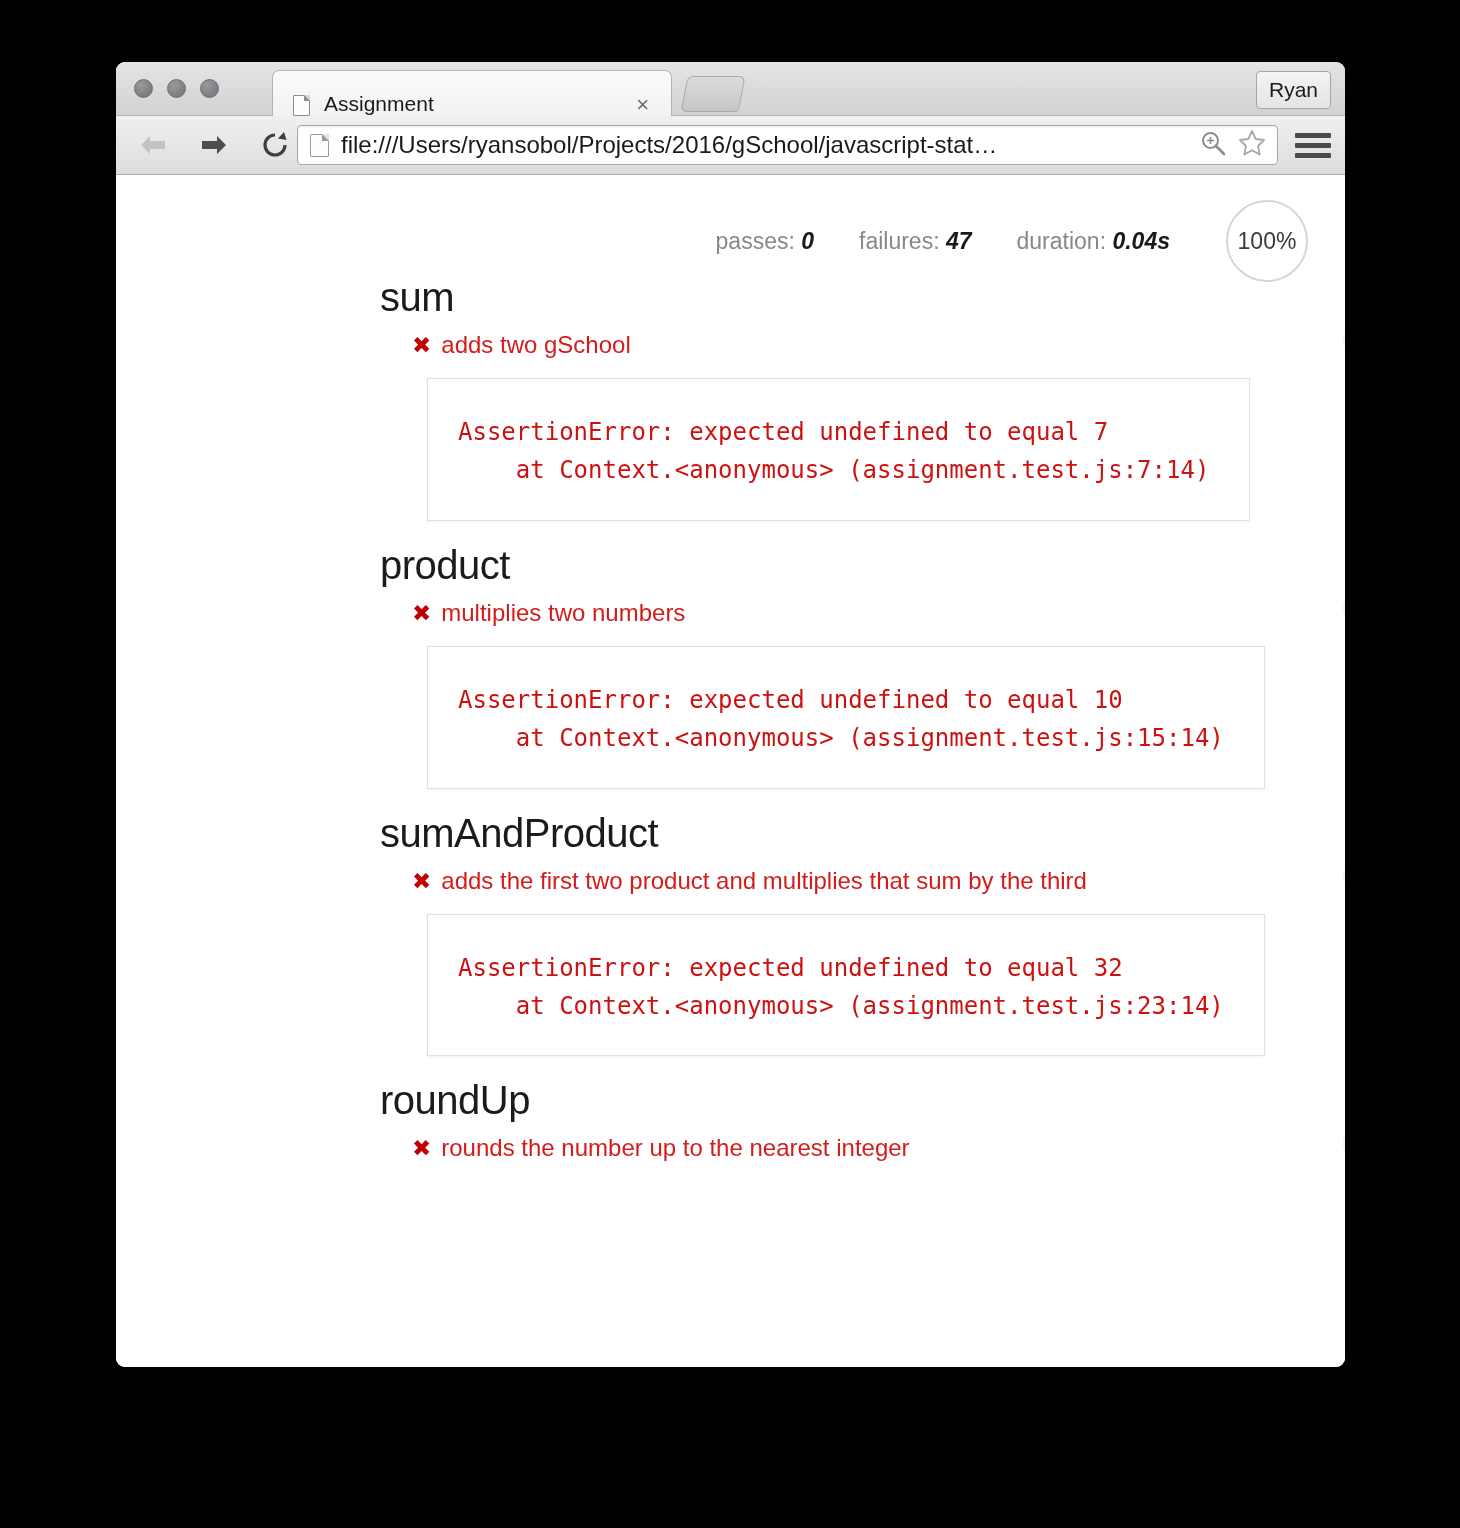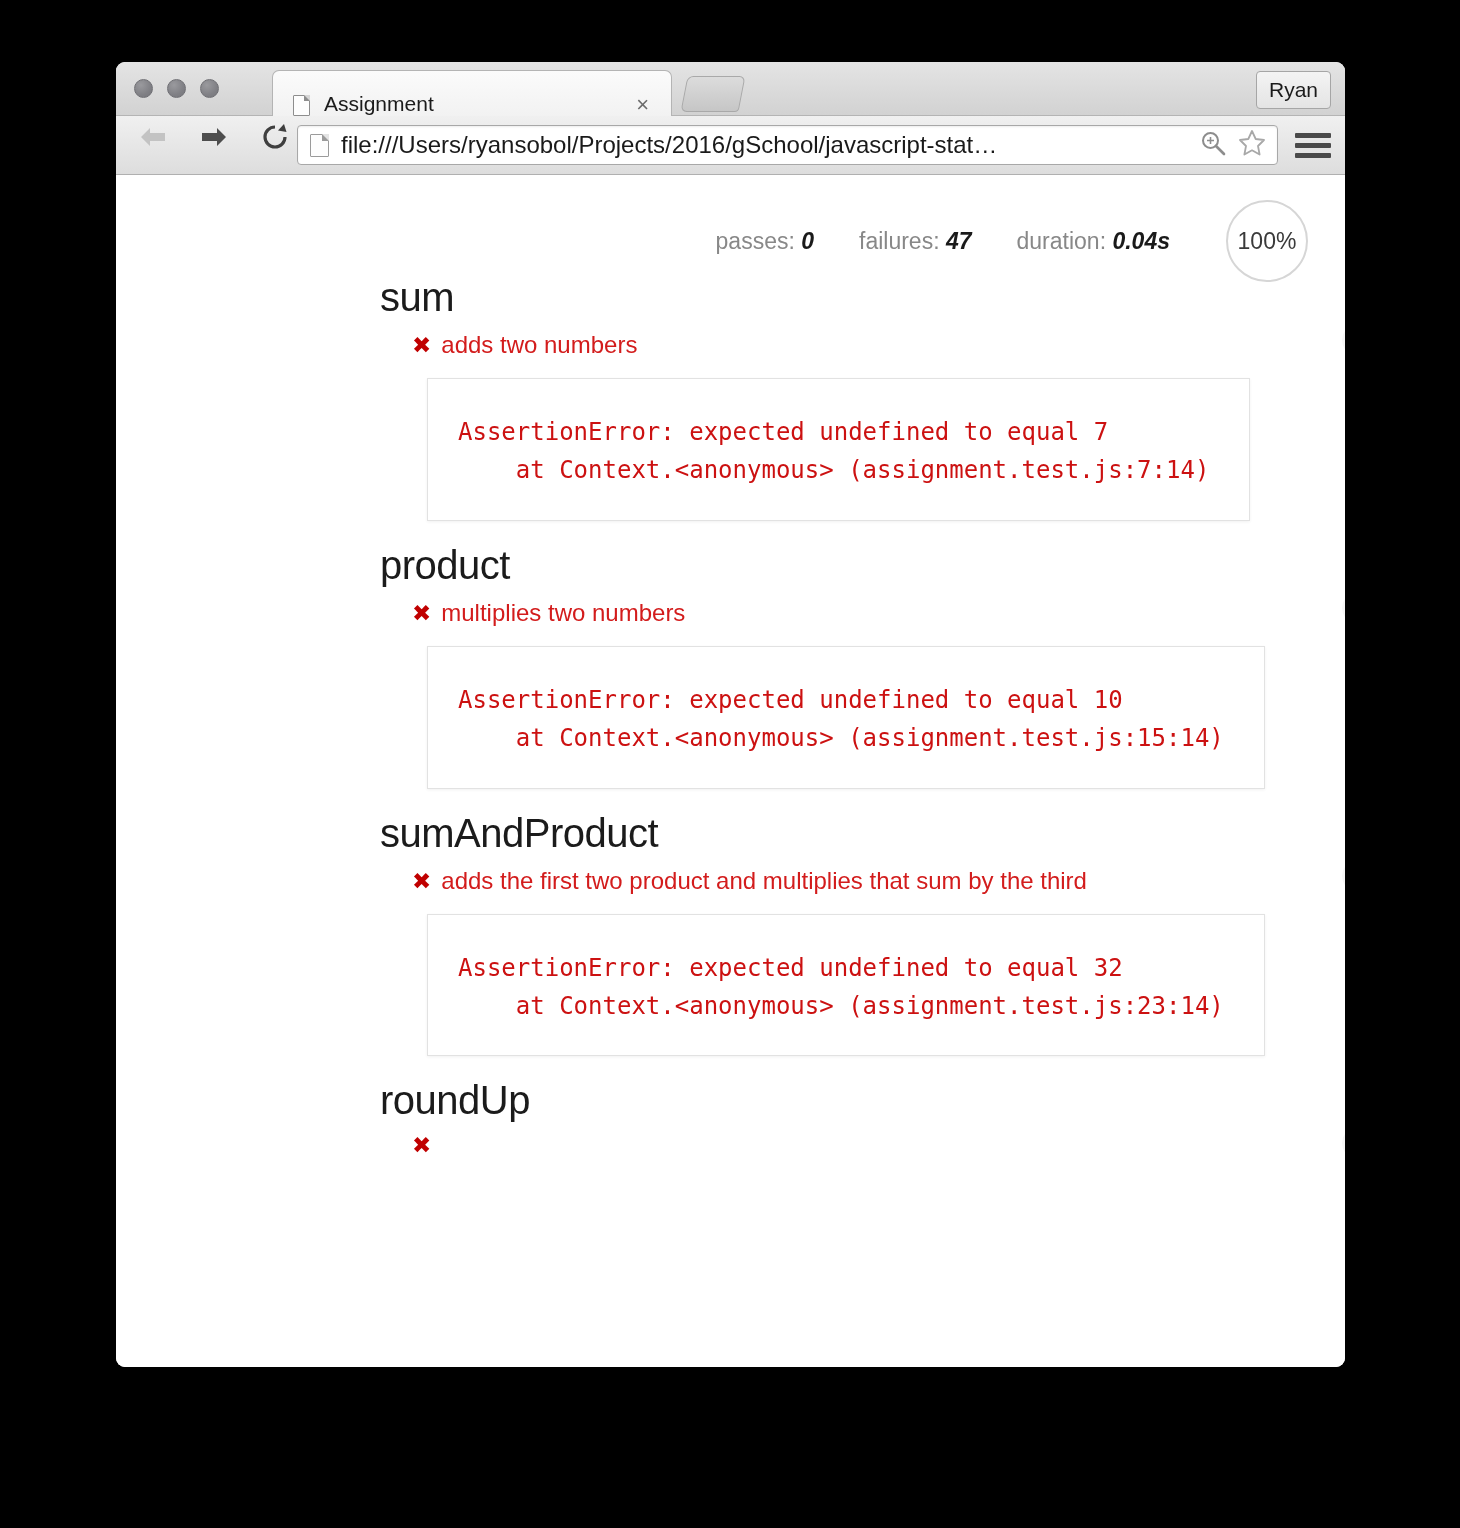--- a/index.html
+++ b/index.html
@@ -134,20 +134,21 @@
     cursor: pointer;
   }
 
   
   .toolbar {
     position: relative;
     height: 58px;
     background: linear-gradient(to bottom, #f0f0f0 0%, #dddddd 100%);
     border-bottom: 1px solid #b0b0b0;
     display: flex;
+    align-items: center;
     gap: 19px;
   }
   .nav-btn {
     width: 42px;
     height: 42px;
     display: flex;
     align-items: center;
     justify-content: center;
     cursor: pointer;
   }
@@ -404,40 +405,41 @@
       <div class="stat">
         <span>duration:</span>
         <em>0.04s</em>
       </div>
       <div class="progress-ring">100%</div>
     </div>
 
     <div class="suites" id="suite-list">
         <div class="suite"><h1 class="suite-title">sum</h1><div class="test-row">
             <span class="fail-mark">✖</span>
-            <span class="test-title">adds two numbers</span>
+            <span class="test-title">adds two gSchool</span>
             <a class="replay-icon"></a>
           </div><div class="error-box"><pre>AssertionError: expected undefined to equal 7
     at Context.&lt;anonymous&gt; (assignment.test.js:7:14)</pre></div><div class="suite-spacer"></div></div>
         <div class="suite"><h1 class="suite-title">product</h1><div class="test-row">
             <span class="fail-mark">✖</span>
             <span class="test-title">multiplies two numbers</span>
             <a class="replay-icon"></a>
           </div><div class="error-box"><pre>AssertionError: expected undefined to equal 10
     at Context.&lt;anonymous&gt; (assignment.test.js:15:14)</pre></div><div class="suite-spacer"></div></div>
         <div class="suite"><h1 class="suite-title">sumAndProduct</h1><div class="test-row">
             <span class="fail-mark">✖</span>
             <span class="test-title">adds the first two product and multiplies that sum by the third</span>
             <a class="replay-icon"></a>
           </div><div class="error-box"><pre>AssertionError: expected undefined to equal 32
     at Context.&lt;anonymous&gt; (assignment.test.js:23:14)</pre></div><div class="suite-spacer"></div></div>
         <div class="suite">
           <h1 class="suite-title">roundUp</h1>
           <div class="test-row">
             <span class="fail-mark">✖</span>
+            <span class="test-title">rounds the number up to the nearest integer</span>
             <a class="replay-icon"></a>
           </div>
           <div class="suite-spacer"></div>
         </div>
       </div>
 
   </div>
 </div>
 
 </body></html>

